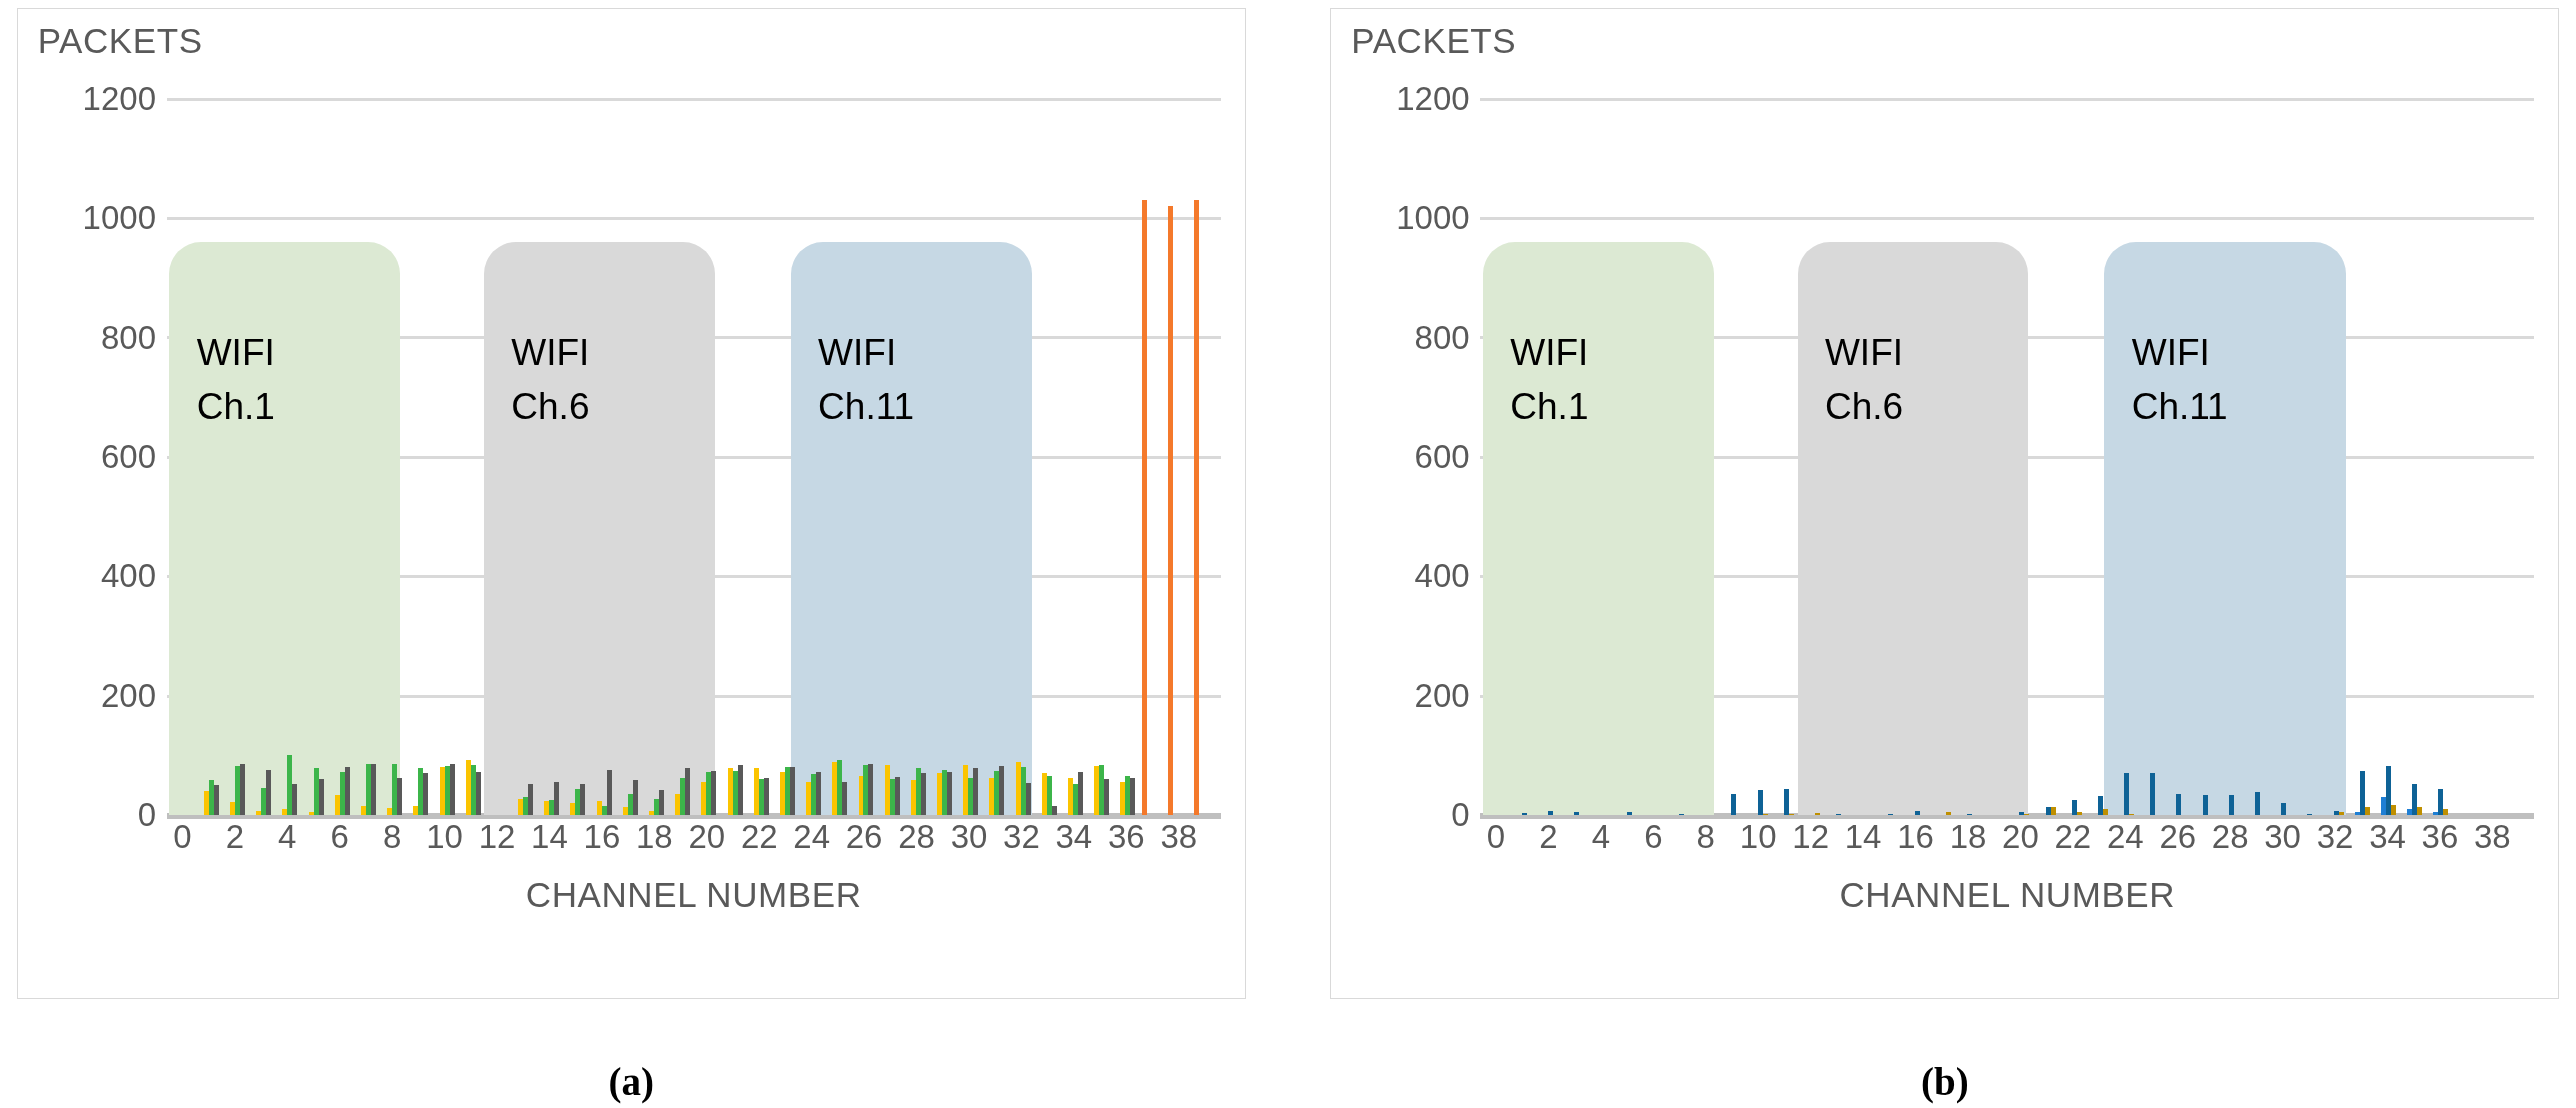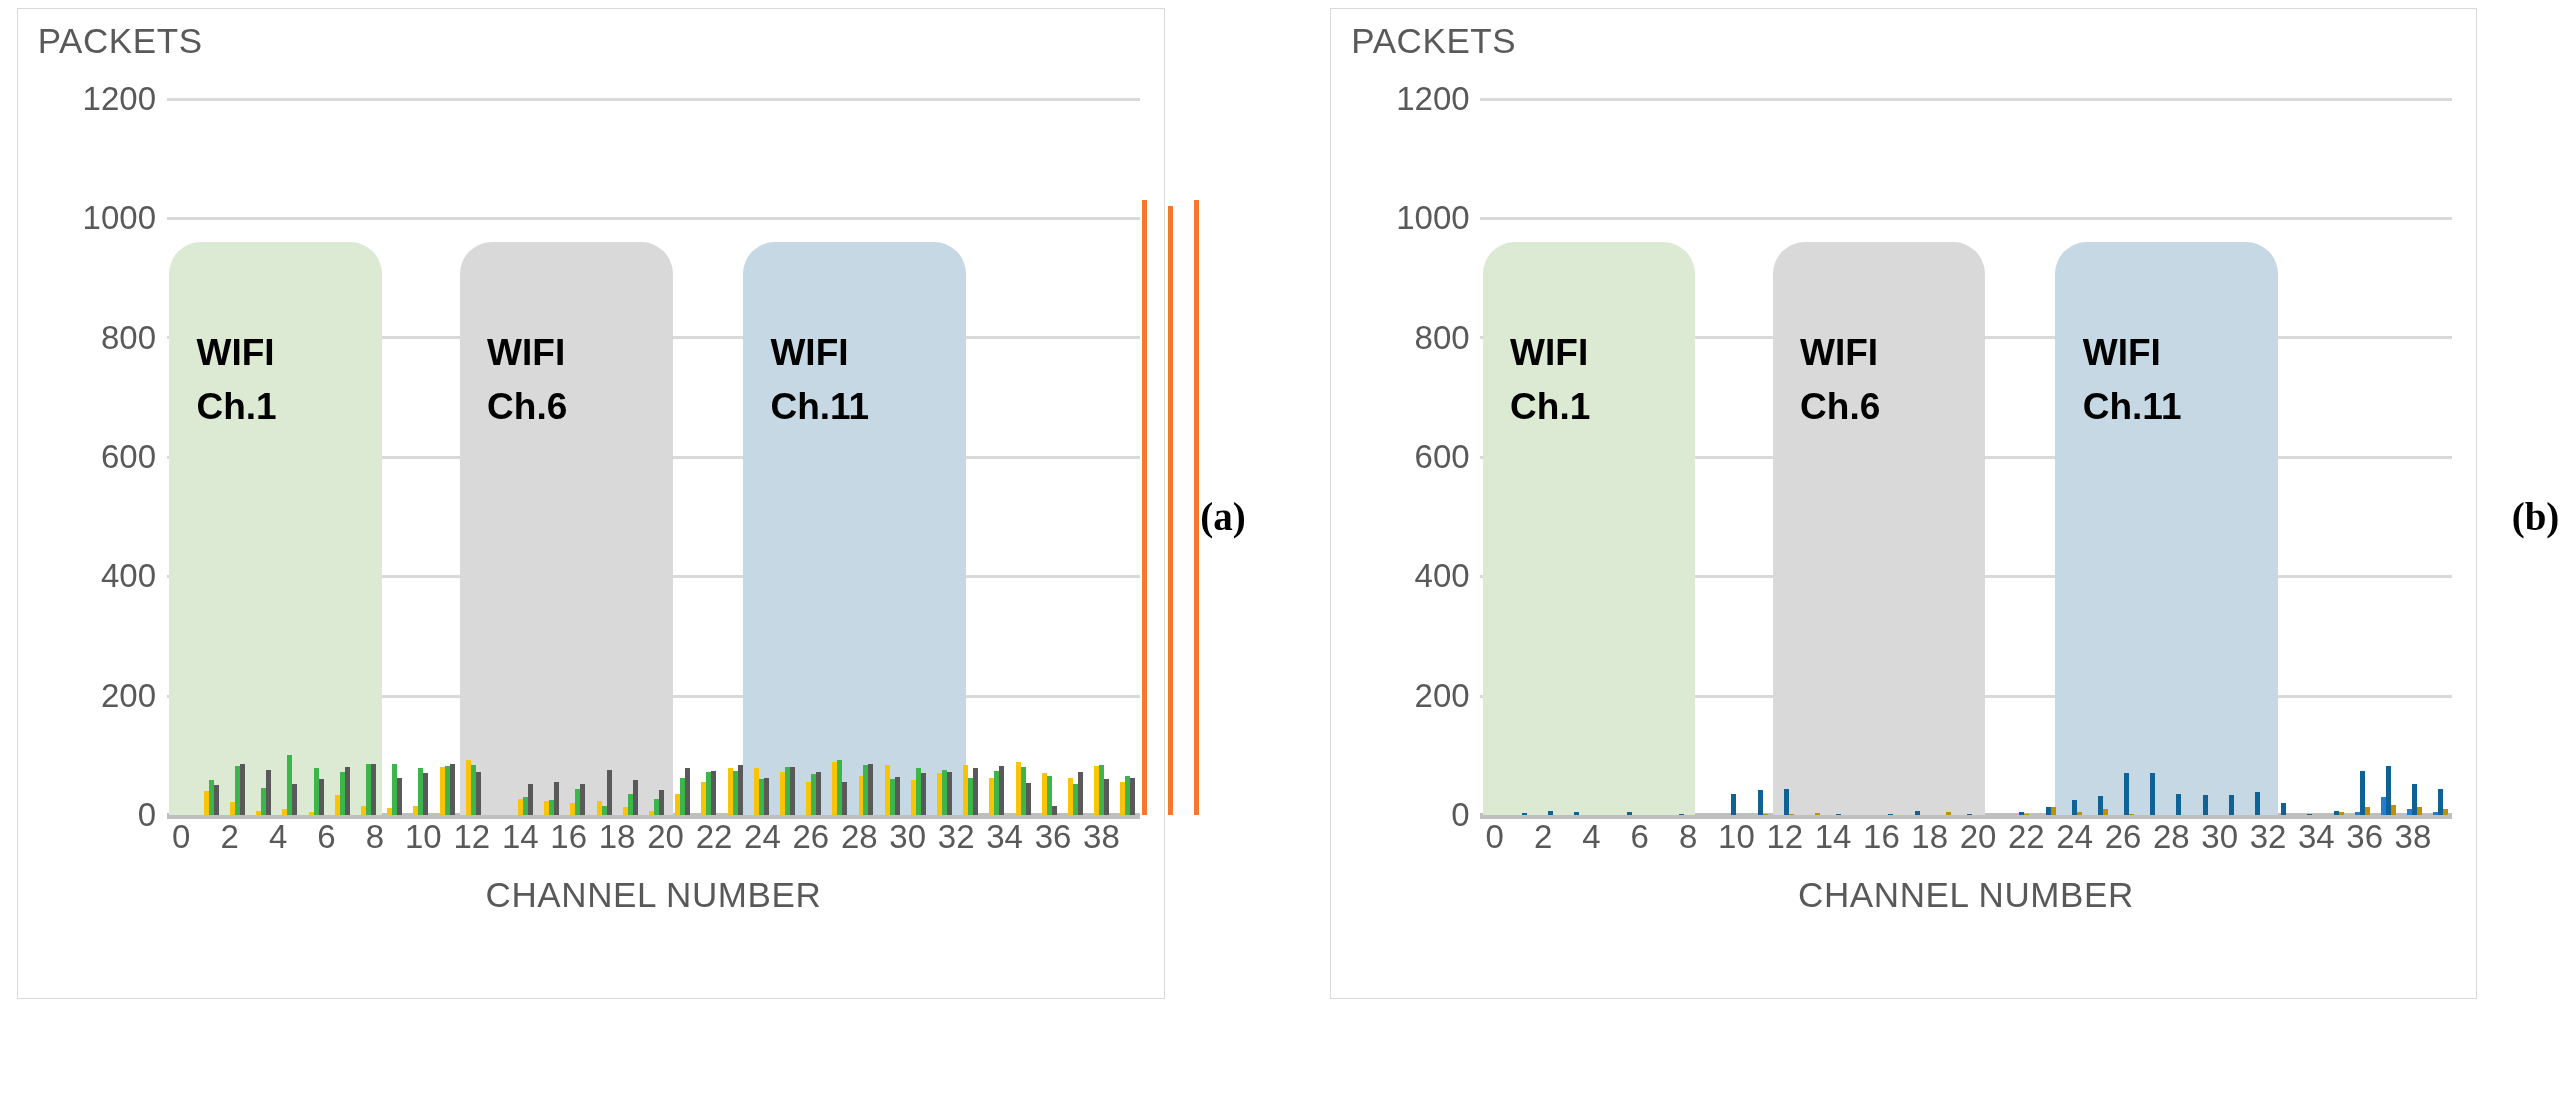--- a/index.html
+++ b/index.html
@@ -16,21 +16,21 @@
     flex-direction:row;
     align-items:flex-start;
     justify-content:space-between;
     box-sizing:border-box;
     padding:8.4px 16.7px 0 16.7px;
   }
   .panel{
     position:relative;
     width:1229px;
     display:flex;
-    flex-direction:row;
+    flex-direction:column;
     align-items:center;
     gap:35px;
   }
   .chart-frame{
     position:relative;
     width:1229px;
     height:991px;
     border:1.8px solid #d9d9d9;
     box-sizing:border-box;
     background:#ffffff;
@@ -115,21 +115,20 @@
     bottom:0;
     border-radius:32px 32px 0 0;
     display:flex;
     flex-direction:column;
     align-items:flex-start;
     justify-content:flex-start;
     padding-top:84px;
     padding-left:27.4px;
     box-sizing:border-box;
     z-index:1;
-    font-weight:bold;
   }
   .wifi-line{
     font-size:37px;
     color:#000000;
     line-height:1.45;
     white-space:nowrap;
   }
   .bars-layer{
     position:absolute;
     left:0;right:0;top:0;bottom:0;

